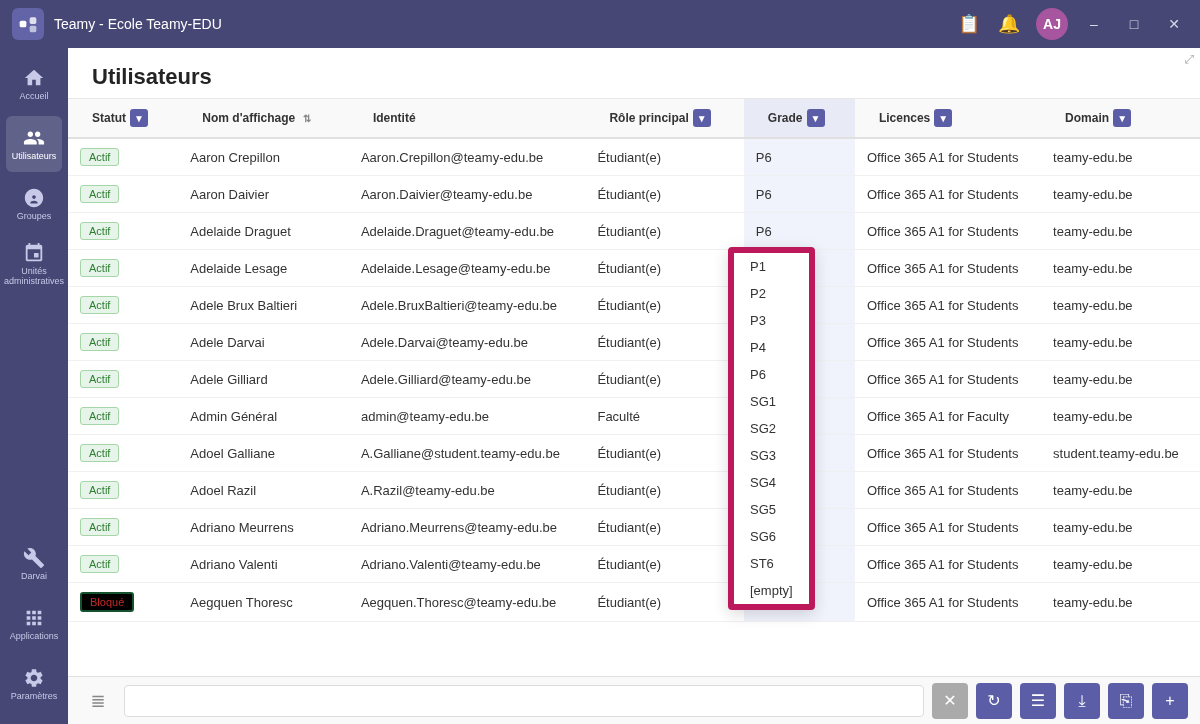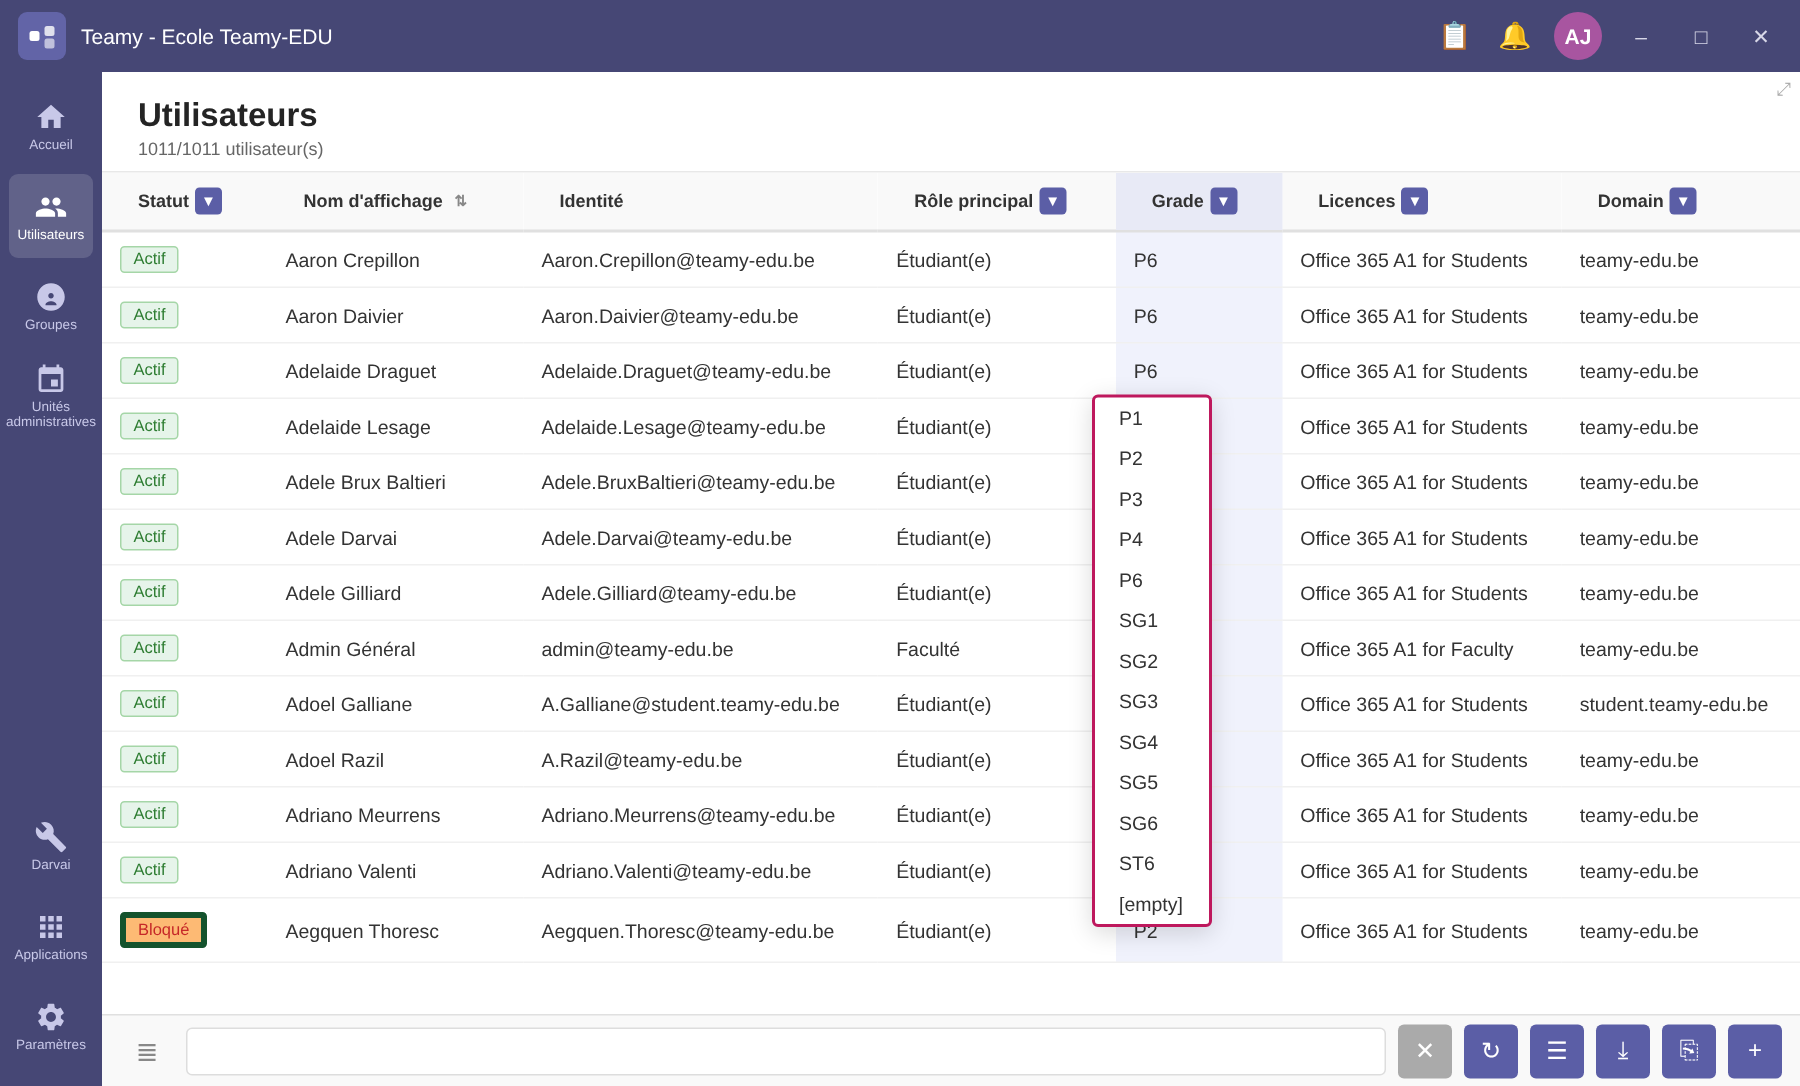--- a/index.html
+++ b/index.html
@@ -205,30 +205,30 @@
       border-radius: 3px;
       font-size: 11px;
       font-weight: 400;
     }
     .badge-actif {
       background: #e6f4ea;
       color: #2e7d32;
       border: 1px solid #a5d6a7;
     }
     .badge-bloque {
-      background: #fdba74;
+      background: #000000;
       color: #c62828;
-      border: 4px solid #14532d;
+      border: 2px solid #14532d;
     }
 
     
     .dropdown-overlay {
       position: absolute;
       background: #fff;
-      border: 2px solid #be185d;
+      border: 6px solid #be185d;
       border-radius: 4px;
       box-shadow: 0 4px 16px rgba(0,0,0,0.15);
       z-index: 100;
       min-width: 80px;
       top: 148px;
       left: 660px;
     }
     .dropdown-item {
       padding: 6px 16px;
       font-size: 13px;
@@ -367,21 +367,20 @@
           </svg>
         <span class="sidebar-label">Paramètres</span>
       </div>
     </div>
 
     <div class="content">
       <div class="resize-hint">⤢</div>
 
       <div class="page-header">
         <div class="page-title">Utilisateurs</div>
-        <div class="page-subtitle">1011/1011 utilisateur(s)</div>
       </div>
 
       <div class="table-container">
         <table>
           <thead>
             <tr>
               <th>
                 <div class="th-inner">
                   <span>Statut</span>
                   <span class="filter-btn">▼</span>

